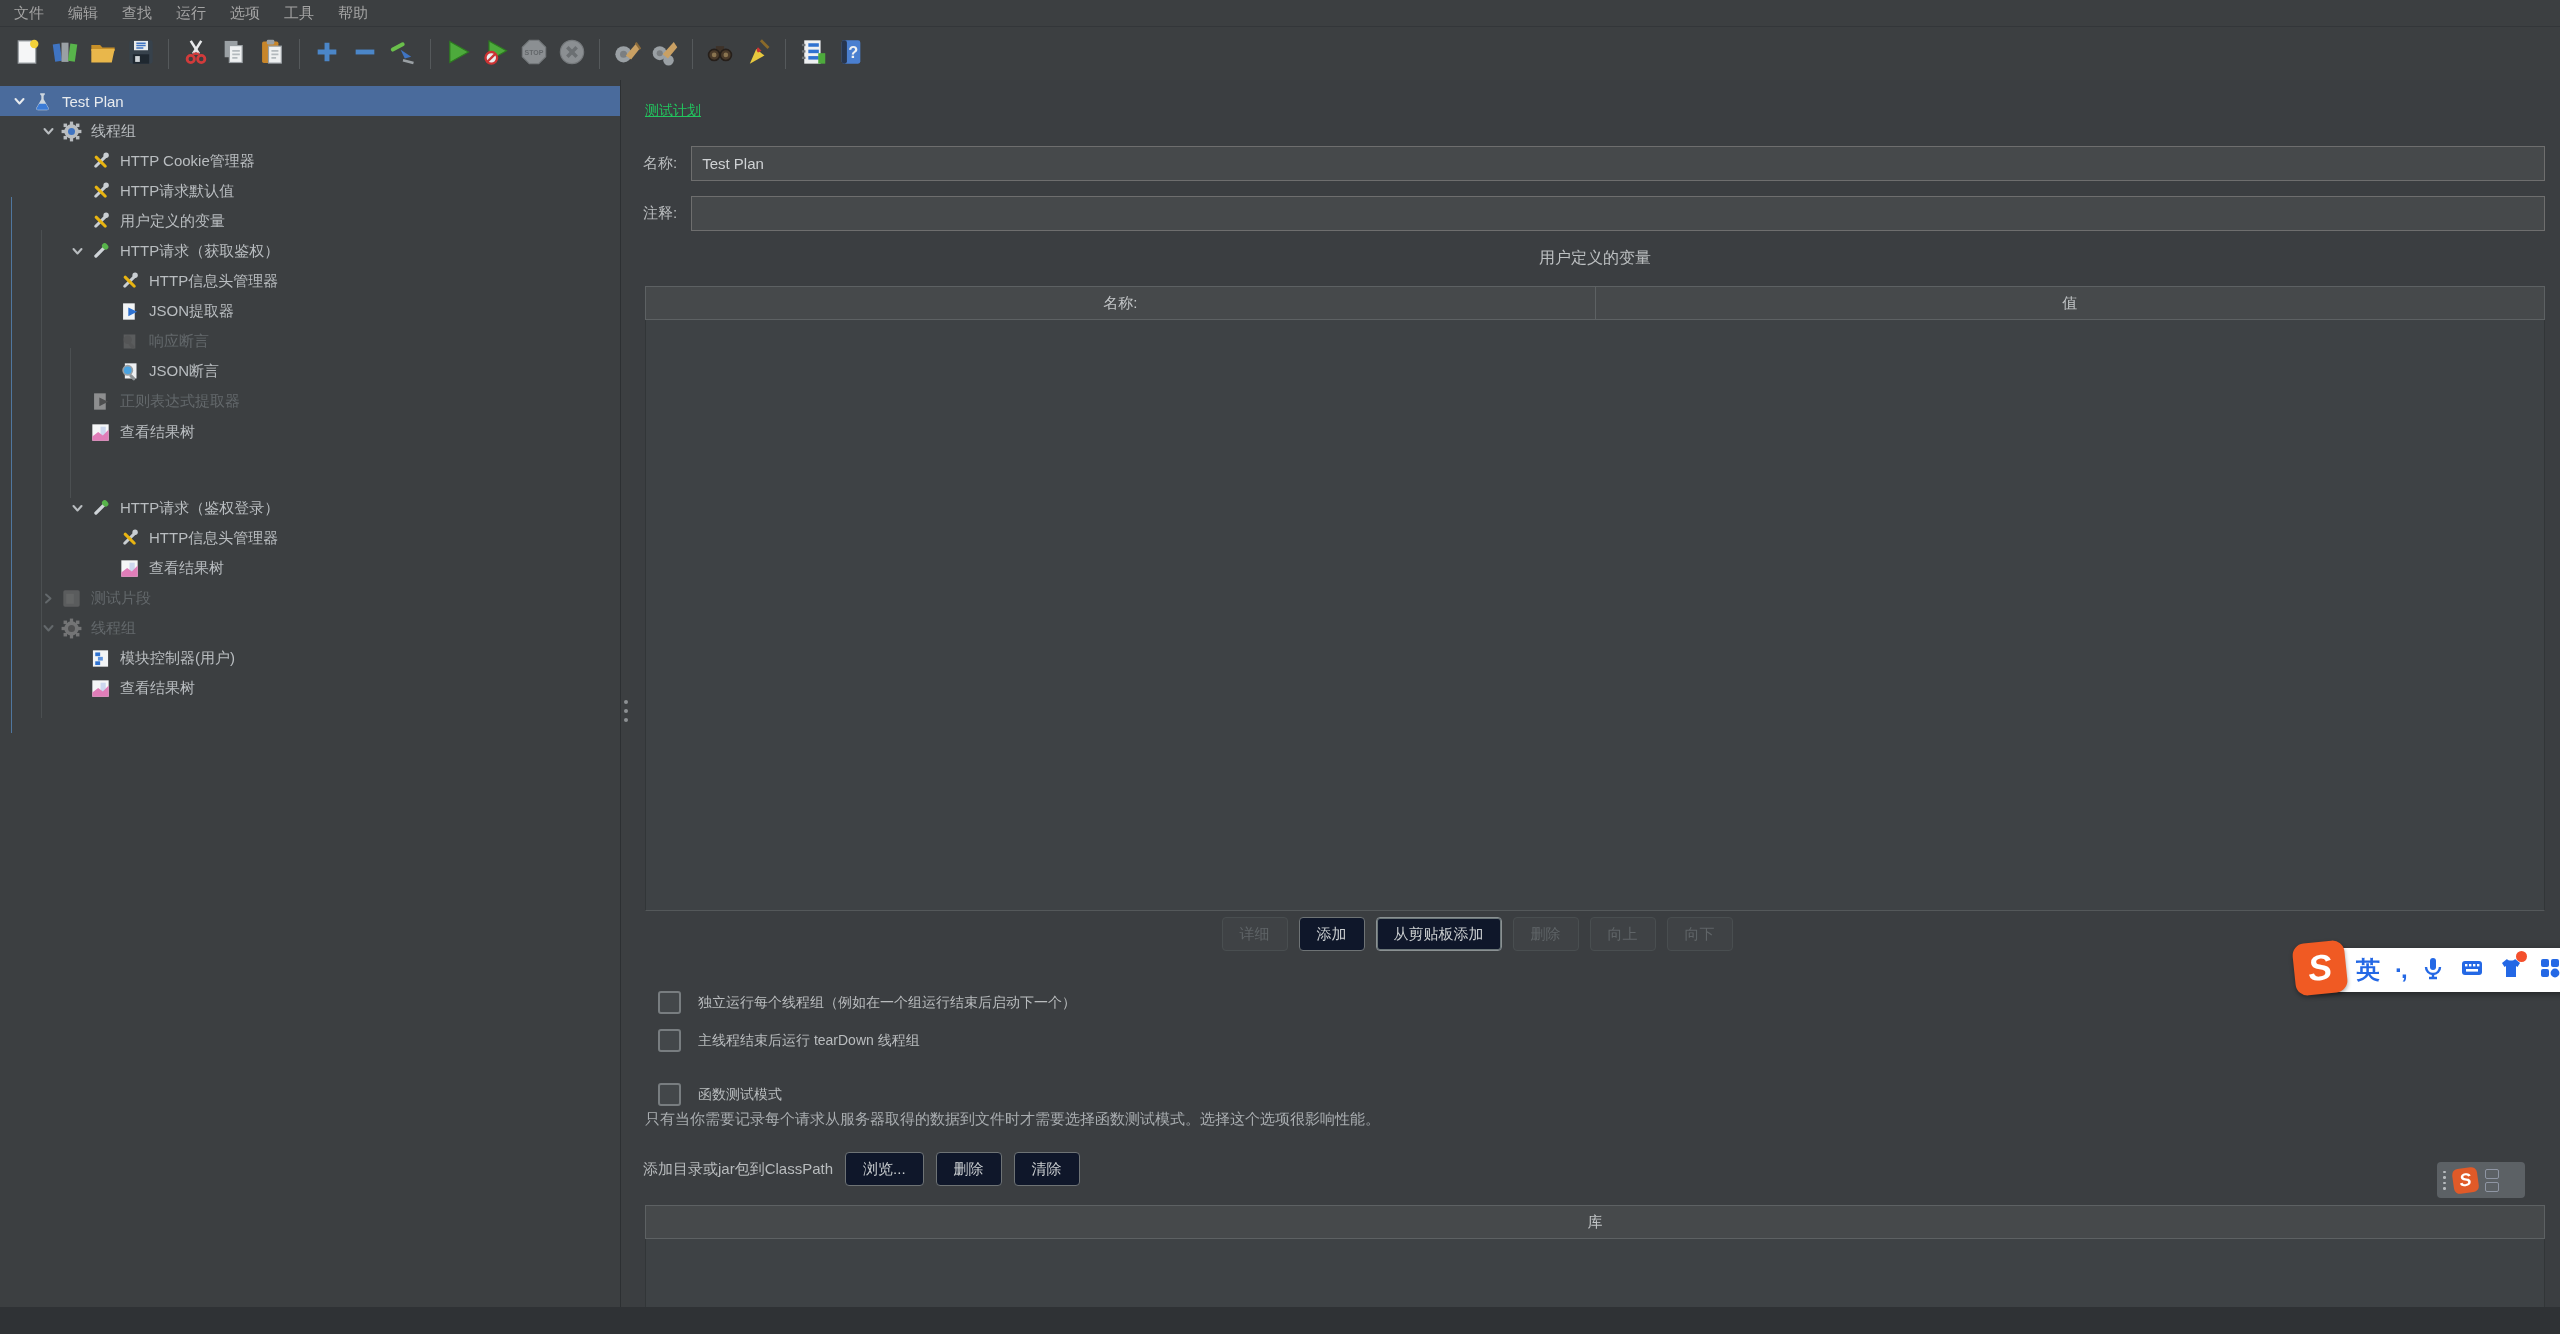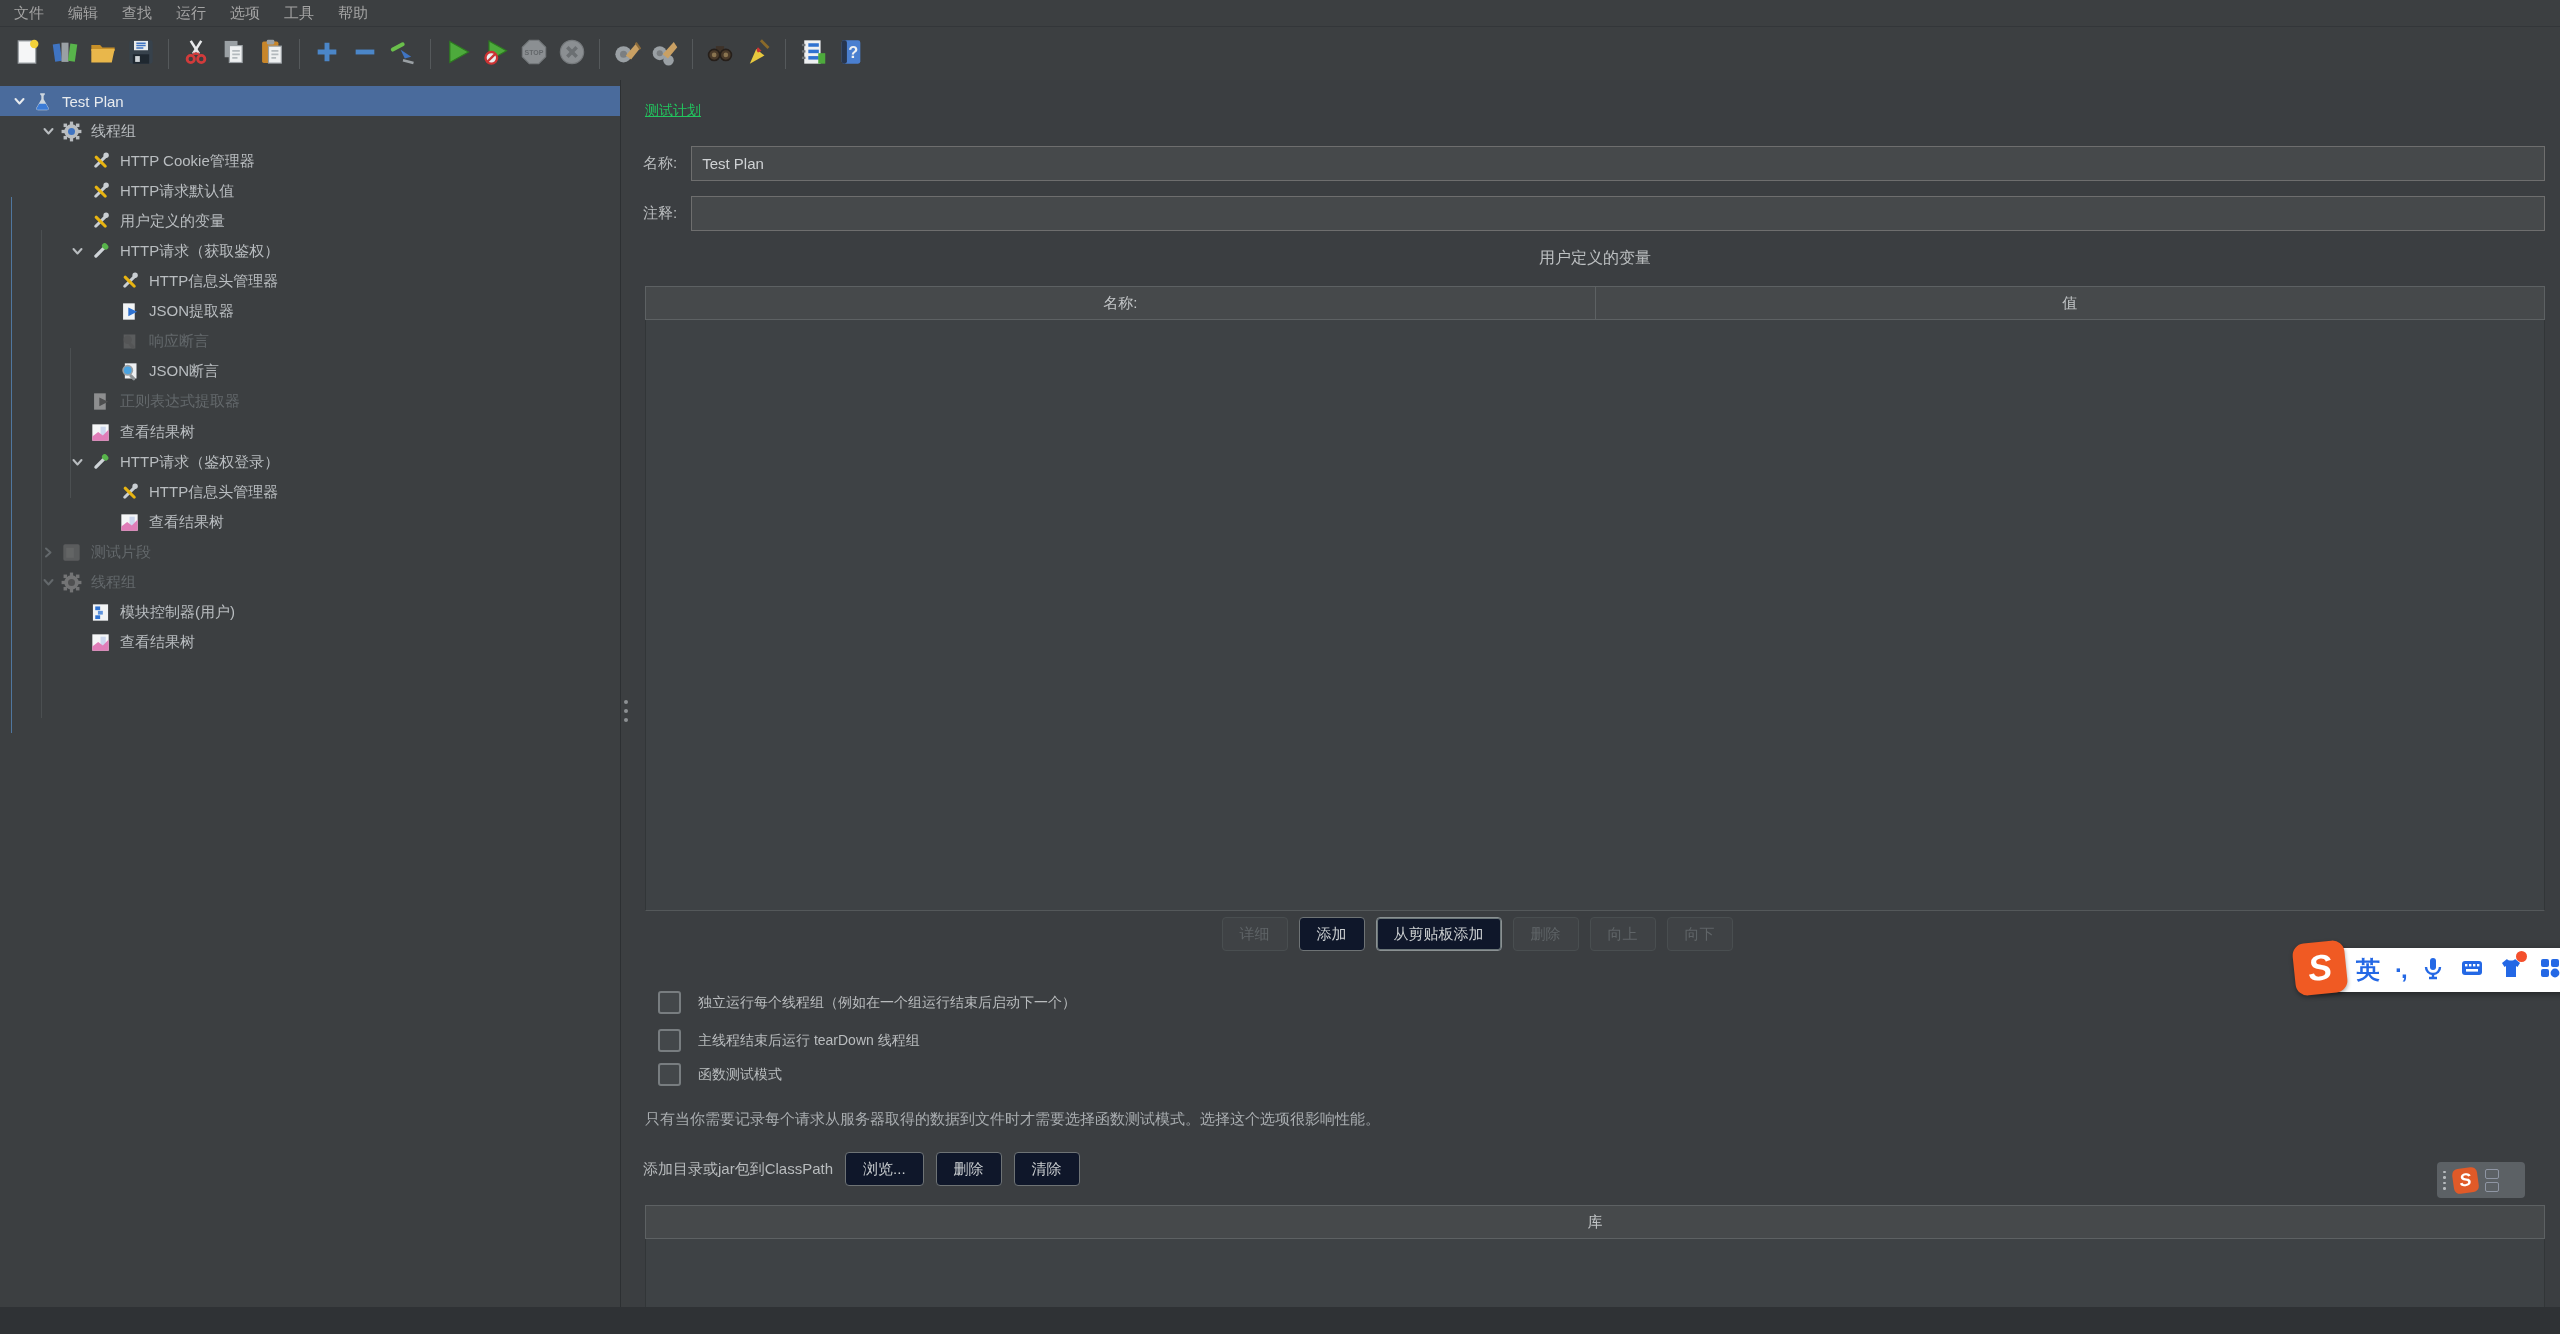--- a/index.html
+++ b/index.html
@@ -420,21 +420,21 @@
           <span class="chev"></span>
           <span class="ticon">
             <svg viewBox="0 0 18 18">
               <rect x="2" y="2" width="14" height="14" fill="#f5f6f7"></rect>
               <rect x="9" y="4" width="4.5" height="8" fill="#cdd7ee"></rect>
               <path d="M2 16 V12.5 L7 8.5 L11 11.5 L16 6.5 V16z" fill="#e07db8"></path>
             </svg>
           </span>
           <span class="tlabel">查看结果树</span>
         </div>
-        <div class="trow" style="padding-left: 64px;">
+        <div class="trow" style="padding-left: 64px; margin-top: 46px;">
           <span class="chev">
             <svg viewBox="0 0 13 13">
               <path d="M2.5 4 L6.5 8.5 L10.5 4" fill="none" stroke="currentColor" stroke-width="2" stroke-linecap="round" stroke-linejoin="round"></path>
             </svg>
           </span>
           <span class="ticon">
             <svg viewBox="0 0 18 18">
               <rect x="7.6" y="3" width="2.8" height="13" rx="1.4" transform="rotate(45 9 9)" fill="#cfd4d8"></rect>
               <ellipse cx="13" cy="4.6" rx="3" ry="2.4" transform="rotate(45 13 4.6)" fill="#58b44b"></ellipse>
             </svg>
@@ -565,21 +565,21 @@
 
     <div id="checkboxes">
         <div class="cbrow" style="top: 0px;">
           <span class="cbox"></span>
           <span class="cblabel">独立运行每个线程组（例如在一个组运行结束后启动下一个）</span>
         </div>
         <div class="cbrow" style="top: 38px;">
           <span class="cbox"></span>
           <span class="cblabel">主线程结束后运行 tearDown 线程组</span>
         </div>
-        <div class="cbrow" style="top: 72px; align-items: center;">
+        <div class="cbrow" style="top: 92px; align-items: center;">
           <span class="cbox"></span>
           <span class="cblabel">函数测试模式</span>
         </div>
       </div>
 
     <div id="func-note">只有当你需要记录每个请求从服务器取得的数据到文件时才需要选择函数测试模式。选择这个选项很影响性能。</div>
 
     <div id="classpath">
       <span class="flabel">添加目录或jar包到ClassPath</span>
     <button class="btn">浏览...</button>

